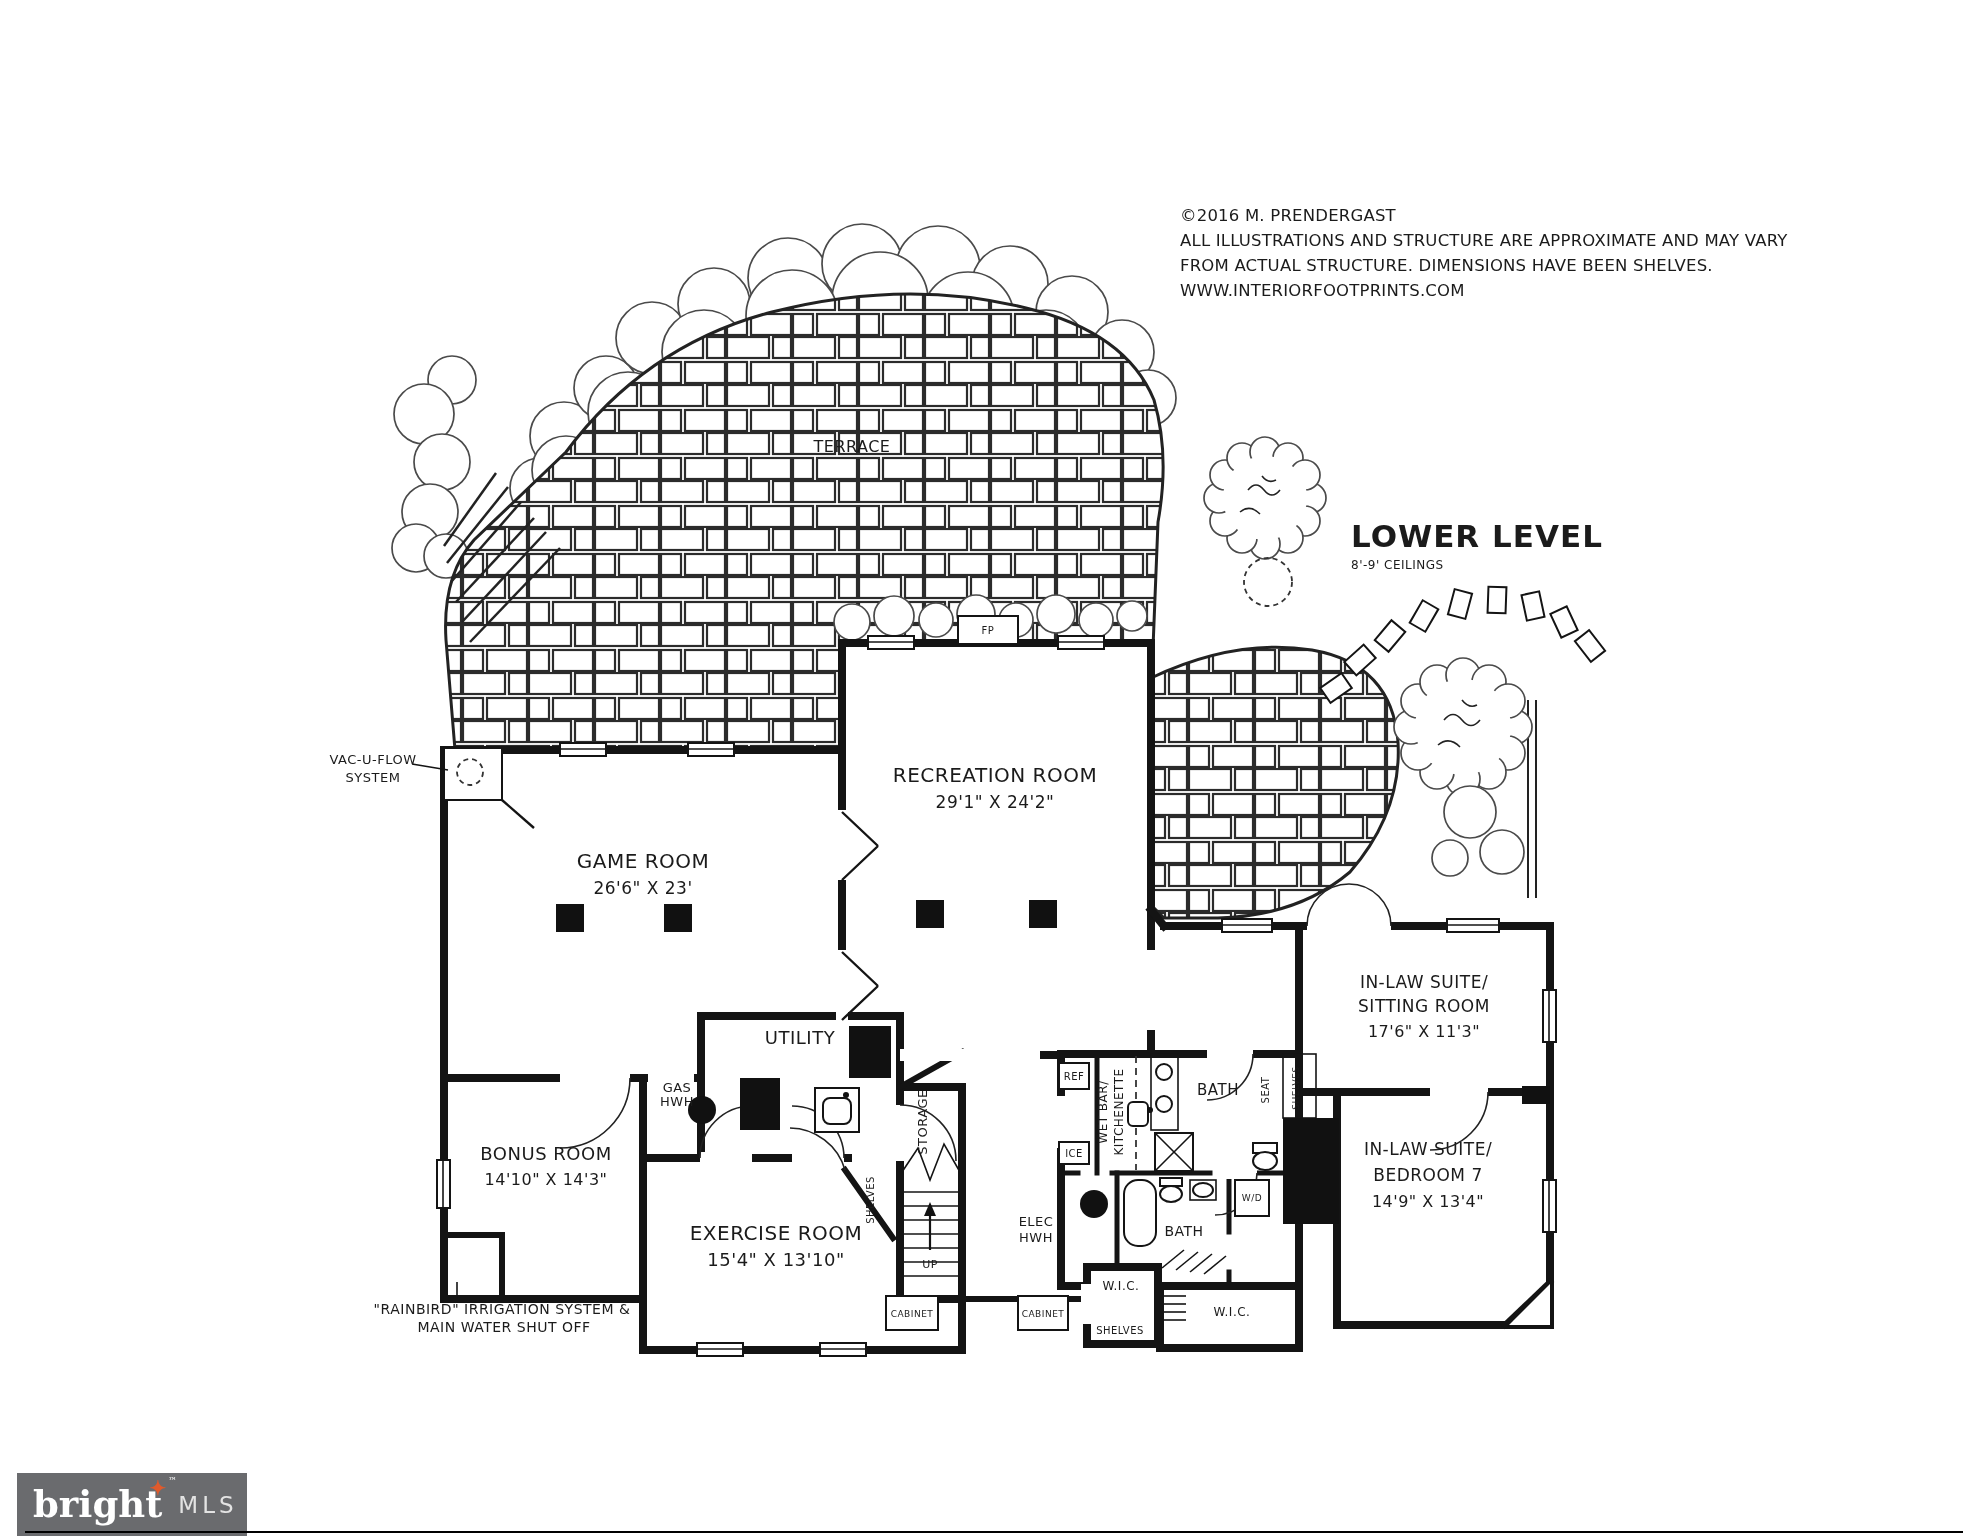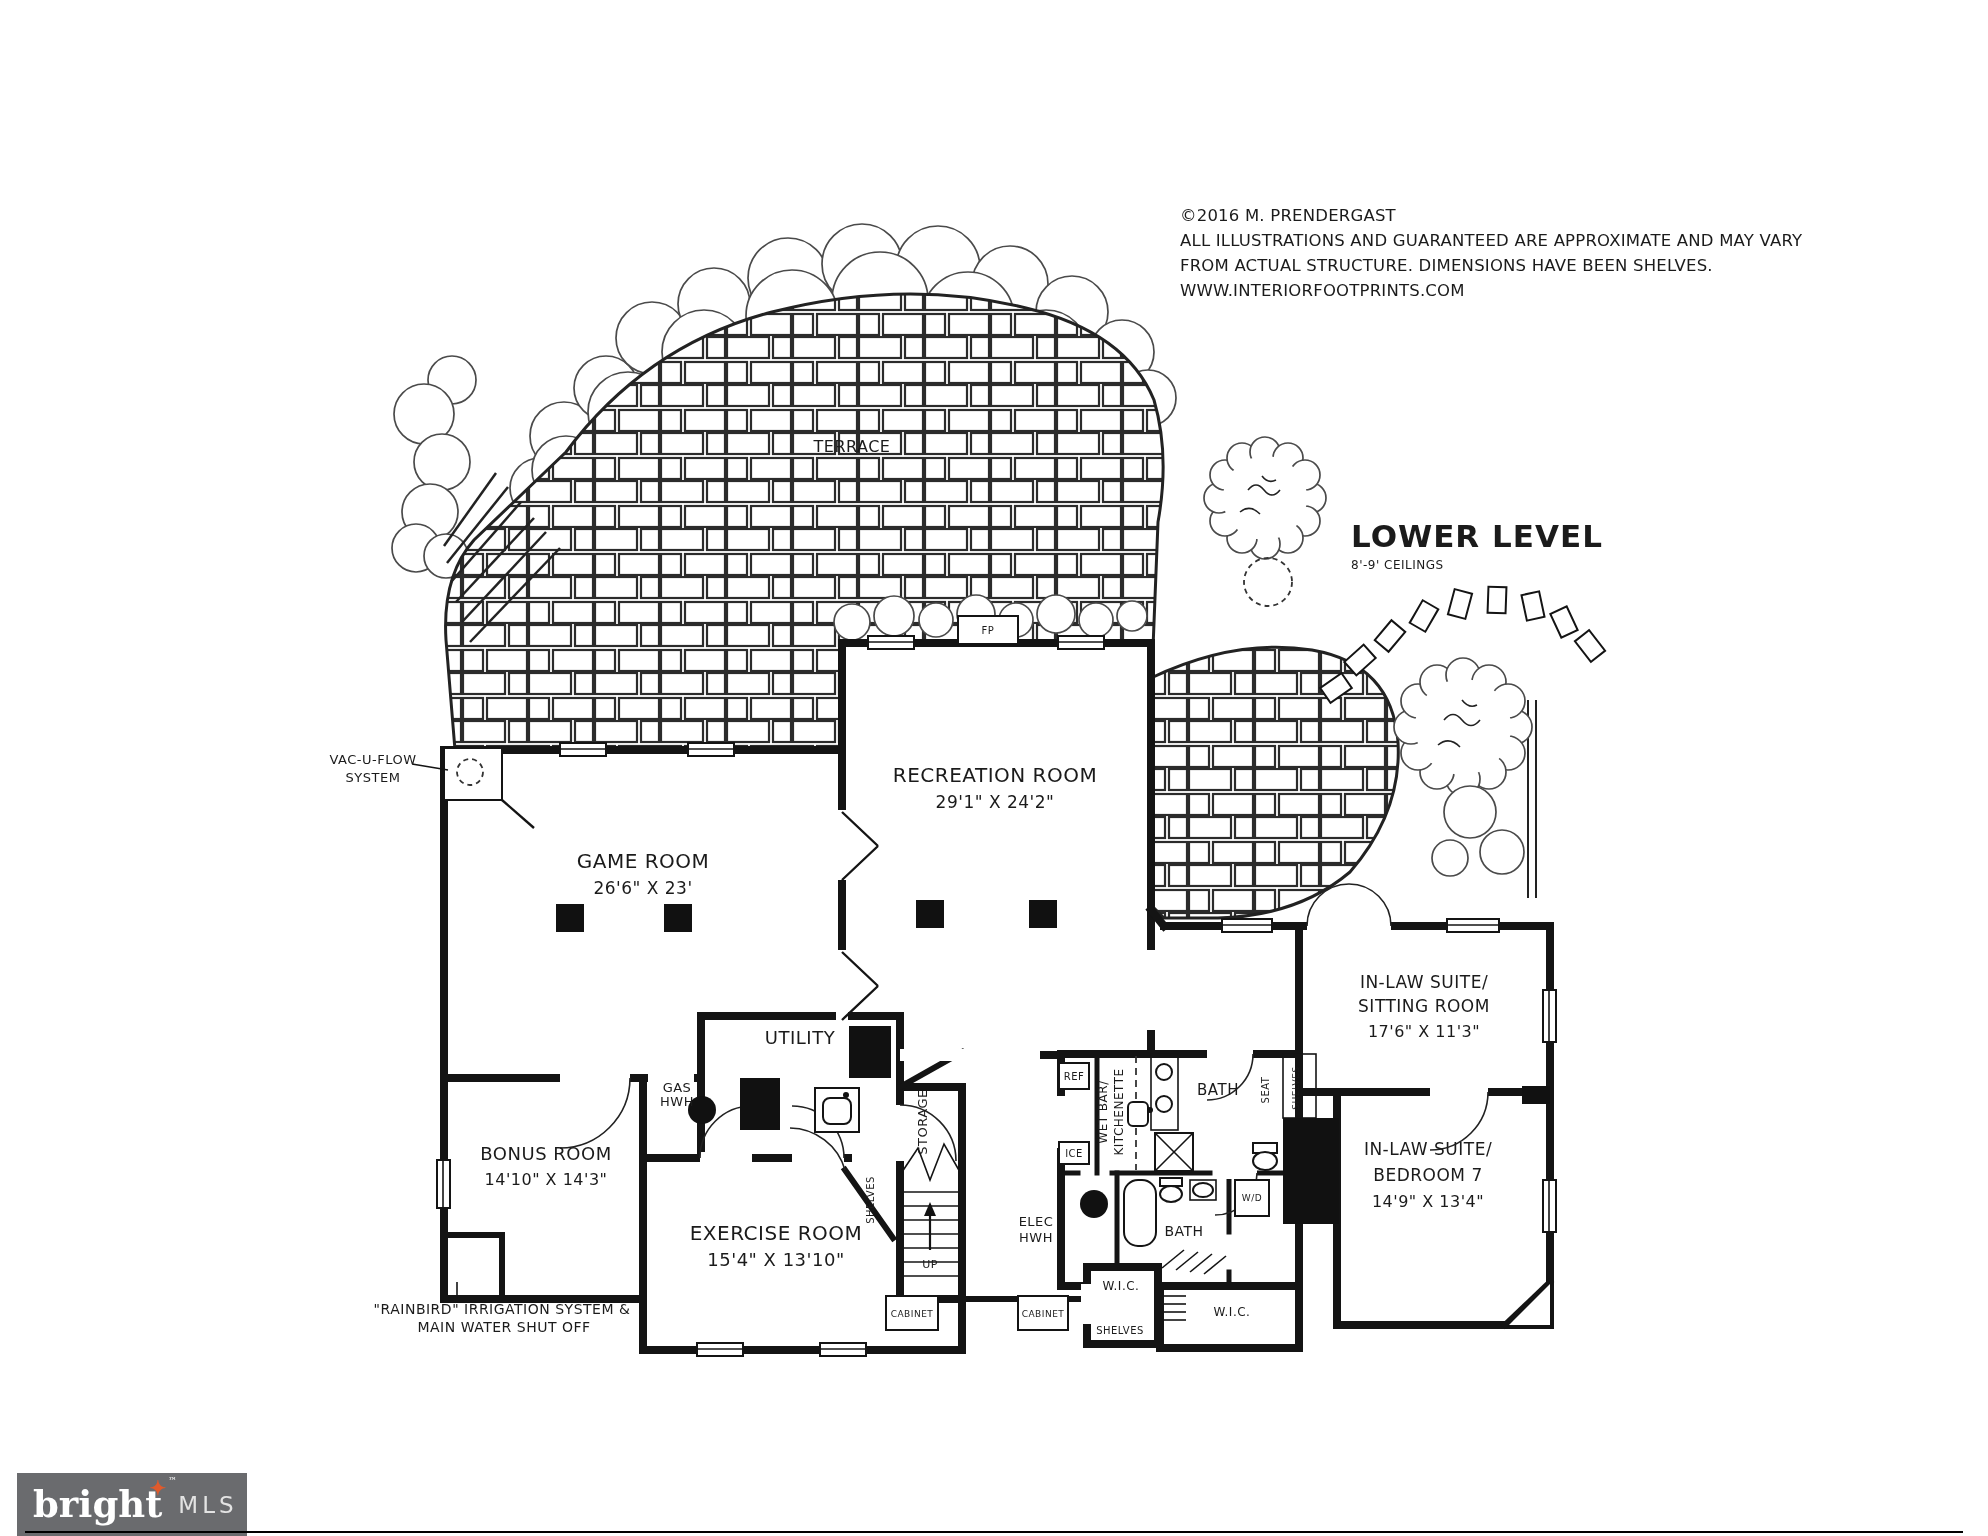--- a/index.html
+++ b/index.html
@@ -421,21 +421,21 @@
 
     <text class="t13" x="373" y="764">VAC-U-FLOW</text>
     <text class="t13" x="373" y="782">SYSTEM</text>
 
     <text class="t14" x="502" y="1314">"RAINBIRD" IRRIGATION SYSTEM &amp;</text>
     <text class="t14" x="504" y="1332">MAIN WATER SHUT OFF</text>
   </svg>
 
   <div id="hdr">
     <div class="line">©2016 M. PRENDERGAST</div>
-    <div class="line">ALL ILLUSTRATIONS AND GUARANTEED ARE APPROXIMATE AND MAY VARY</div>
+    <div class="line">ALL ILLUSTRATIONS AND STRUCTURE ARE APPROXIMATE AND MAY VARY</div>
     <div class="line">FROM ACTUAL STRUCTURE. DIMENSIONS HAVE BEEN SHELVES.</div>
     <div class="line">WWW.INTERIORFOOTPRINTS.COM</div>
   </div>
 
   <div id="lvl">
     <div class="nm">LOWER LEVEL</div>
     <div class="ceil">8'-9' CEILINGS</div>
   </div>
 
   <div id="logo">

